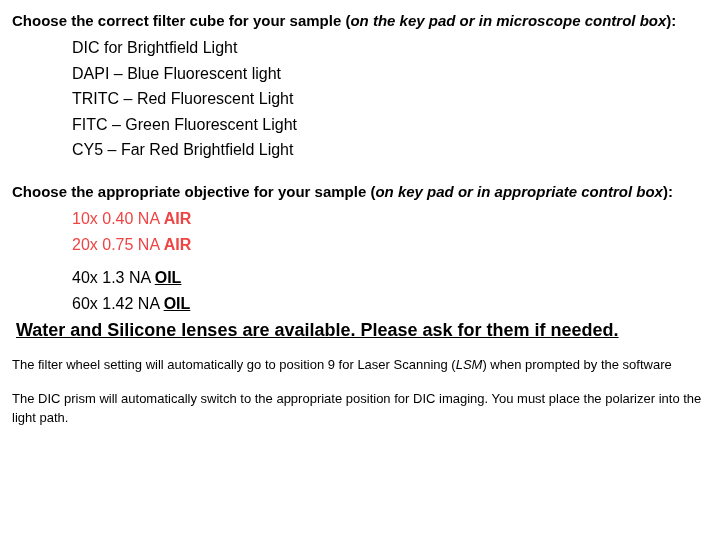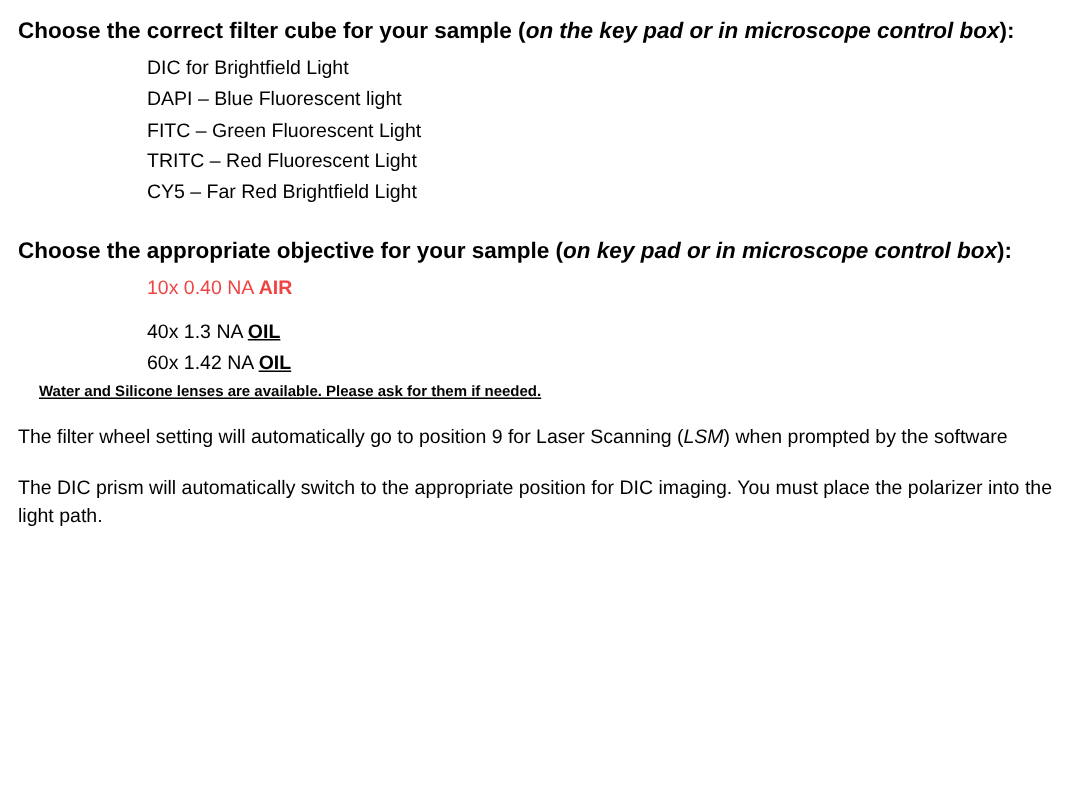--- a/index.html
+++ b/index.html
@@ -22,37 +22,37 @@
       margin-bottom: 4px;
       line-height: 1.4;
     }
     .section-heading em {
       font-style: italic;
     }
     .section-heading strong {
       font-weight: bold;
     }
     .indent-block {
-      margin-left: 86px;
+      margin-left: 60px;
       margin-top: 4px;
       margin-bottom: 4px;
       line-height: 1.6;
-      font-size: 13px;
+      font-size: 16px;
     }
     .section2 {
       margin-top: 18px;
     }
     .red-text {
       color: #ef4444;
     }
     .underline-bold {
       text-decoration: underline;
       font-weight: bold;
-      font-size: 10px;
-      margin-left: 14px;
+      font-size: 18px;
+      margin-left: 4px;
       margin-top: 4px;
       display: block;
     }
     .paragraph {
       font-size: 13px;
       margin-top: 14px;
       line-height: 1.5;
     }
     .paragraph em {
     }
@@ -63,32 +63,33 @@
 </head>
 <body>
 
 <div>
   <p class="section-heading">
     <strong>Choose the correct filter cube for your sample (<em>on the key pad or in microscope control box</em>):</strong>
   </p>
   <div class="indent-block">
     <div>DIC for Brightfield Light</div>
     <div>DAPI – Blue Fluorescent light</div>
+    <div>TRITC – Red Fluorescent Light</div>
     <div>FITC – Green Fluorescent Light</div>
-    <div>TRITC – Red Fluorescent Light</div>
     <div>CY5 – Far Red Brightfield Light</div>
   </div>
 </div>
 
 <div class="section2">
   <p class="section-heading">
-    <strong>Choose the appropriate objective for your sample (<em>on key pad or in microscope control box</em>):</strong>
+    <strong>Choose the appropriate objective for your sample (<em>on key pad or in appropriate control box</em>):</strong>
   </p>
   <div class="indent-block">
     <div class="red-text">10x 0.40 NA <strong>AIR</strong></div>
+    <div class="red-text">20x 0.75 NA <strong>AIR</strong></div>
     <div class="spacer"></div>
     <div>40x 1.3 NA <strong><u>OIL</u></strong></div>
     <div>60x 1.42 NA <strong><u>OIL</u></strong></div>
   </div>
   <span class="underline-bold">Water and Silicone lenses are available. Please ask for them if needed.</span>
 </div>
 
 <p class="paragraph">
   <span>The filter wheel setting will automatically go to position 9 for Laser Scanning (</span><em>LSM</em><span>) when prompted by the software</span>
 </p>

